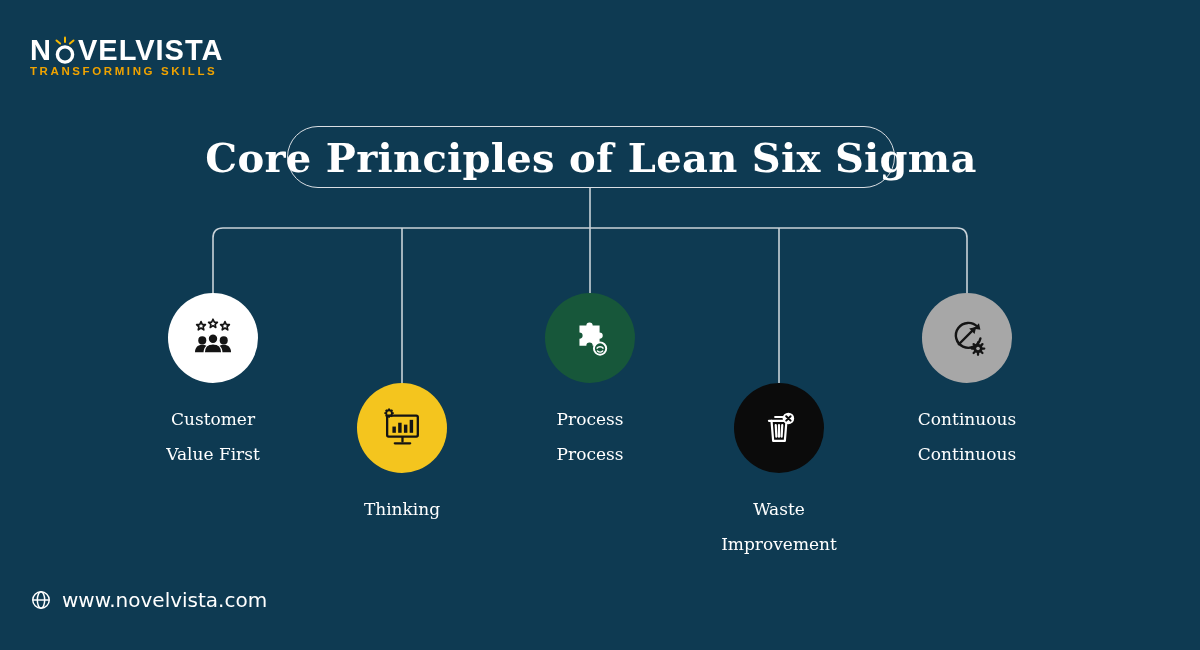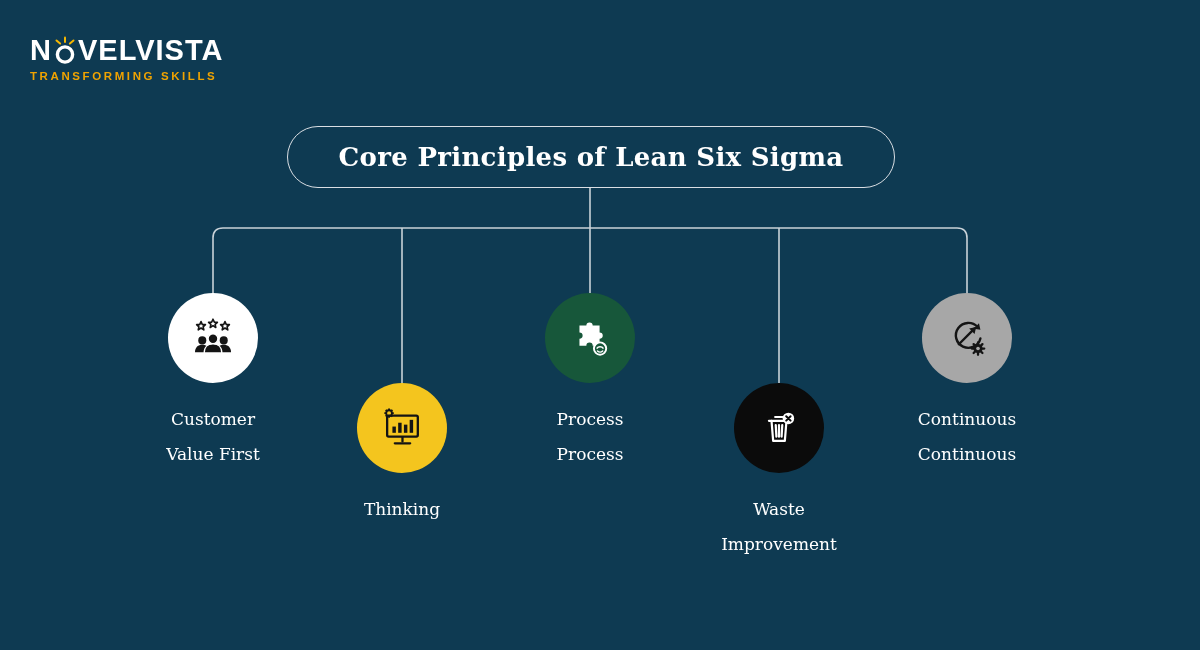--- a/index.html
+++ b/index.html
@@ -8,29 +8,29 @@
     position:relative; width:1200px; height:650px;
     background:#0e3a52; overflow:hidden;
     font-family:"DejaVu Serif", serif;
   }
   .connectors { position:absolute; left:0; top:0; pointer-events:none; }
 
   
   .logo { position:absolute; left:30px; top:36px; font-family:"Liberation Sans", sans-serif; }
   .logo-name { display:flex; align-items:flex-end; color:#ffffff; font-weight:bold; font-size:29px; letter-spacing:1px; line-height:1; }
   .logo-name .bulb { display:inline-flex; margin:0 1px 0 1px; }
-  .logo-tagline { margin-top:5px; color:#f0a300; font-size:11.5px; font-weight:bold; letter-spacing:2.6px; }
+  .logo-tagline { color:#f0a300; font-size:11.5px; font-weight:bold; letter-spacing:2.6px; }
 
   
   .title-box {
     position:absolute; left:287px; top:126px; width:608px; height:62px;
     border:1.6px solid #d9dee3; border-radius:32px;
     display:flex; align-items:center; justify-content:center;
   }
-  .title-box h1 { color:#ffffff; font-size:26px; font-weight:bold; letter-spacing:0.3px; white-space:nowrap; }
+  .title-box h1 { color:#ffffff; font-size:40px; font-weight:bold; letter-spacing:0.3px; white-space:nowrap; }
 
   
   .col { position:absolute; width:220px; text-align:center; }
   .col.high { top:293px; }
   .col.low  { top:383px; }
   .col-1 { left:103px; } .col-2 { left:292px; } .col-3 { left:480px; }
   .col-4 { left:669px; } .col-5 { left:857px; }
   .circle {
     width:90px; height:90px; border-radius:50%; margin:0 auto;
     display:flex; align-items:center; justify-content:center;
@@ -194,14 +194,26 @@
           <circle cx="35.5" cy="35" r="1.9" fill="#a7a7a7"></circle>
         </svg>
       </span>
     </div>
     <div class="label">
       <span>Continuous</span>
       <span>Continuous</span>
     </div>
   </div>
 
+  <footer class="footer">
+    <span style="display:inline-flex;">
+      <svg width="22" height="22" viewBox="0 0 24 24">
+        <g stroke="#ffffff" stroke-width="1.6" fill="none">
+          <circle cx="12" cy="12" r="9"></circle>
+          <ellipse cx="12" cy="12" rx="4" ry="9"></ellipse>
+          <path d="M3,12 h18"></path>
+        </g>
+      </svg>
+    </span>
+    <span>www.novelvista.com</span>
+  </footer>
 
 </div>
 
 </body></html>

